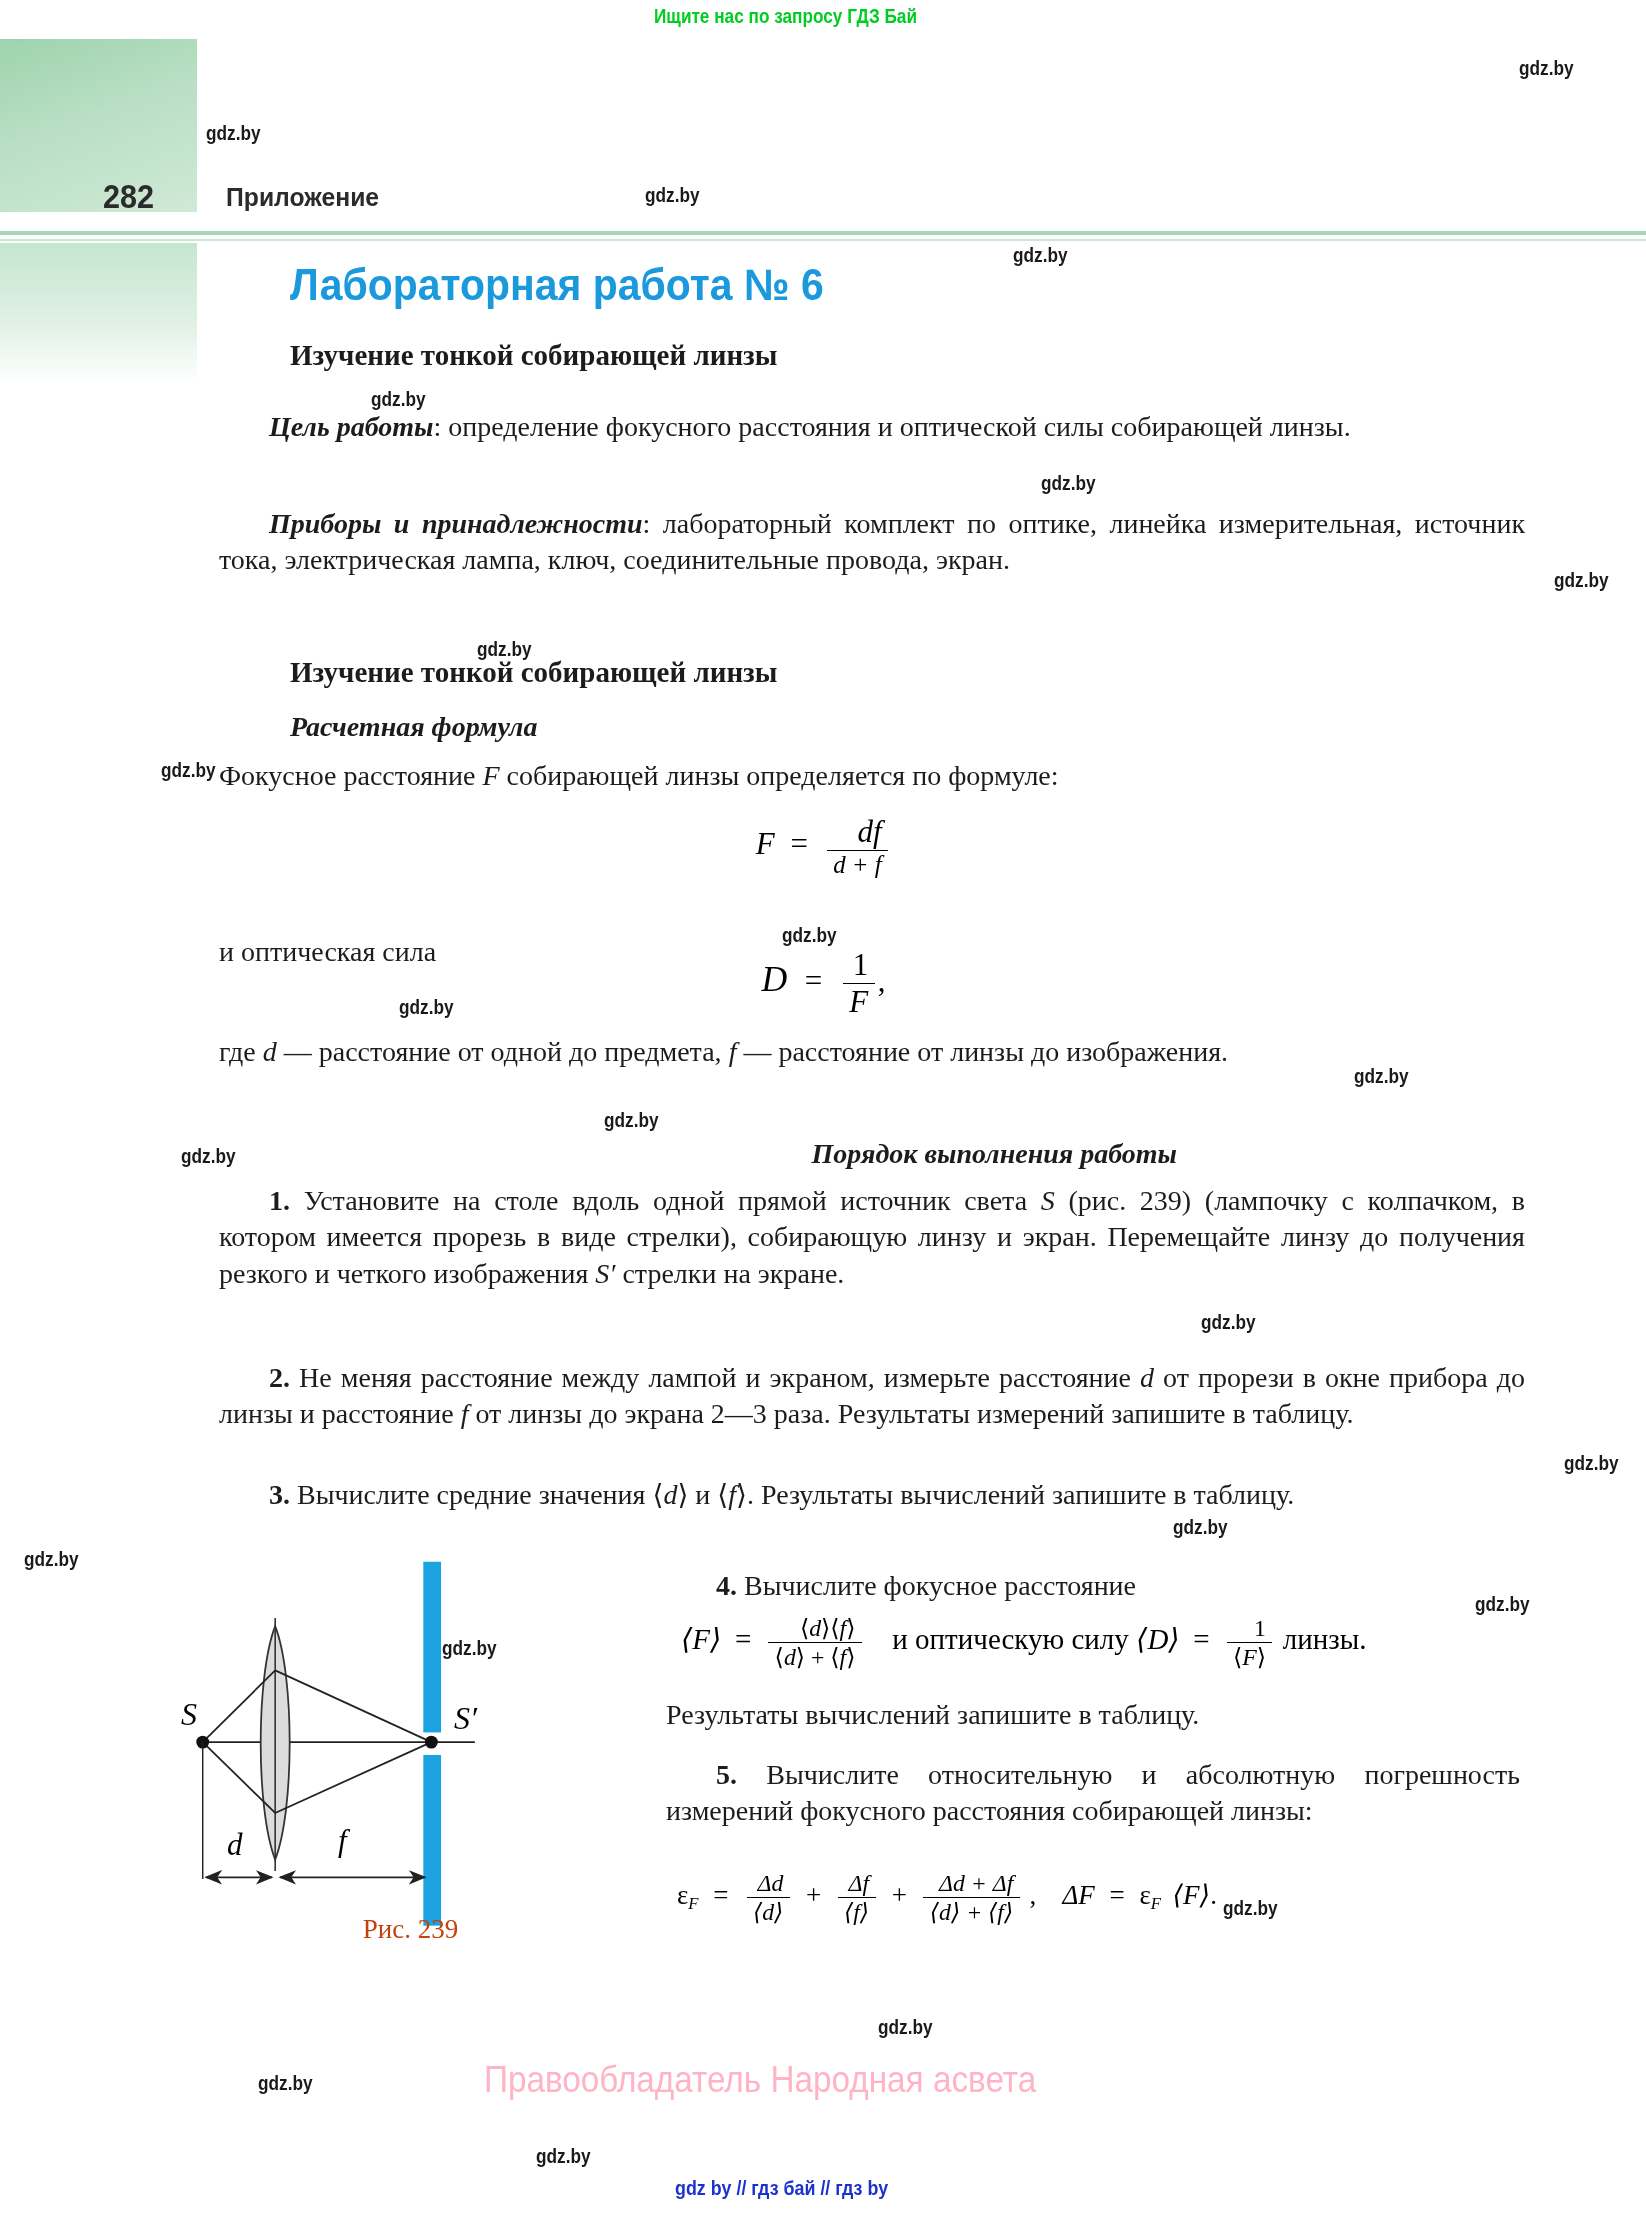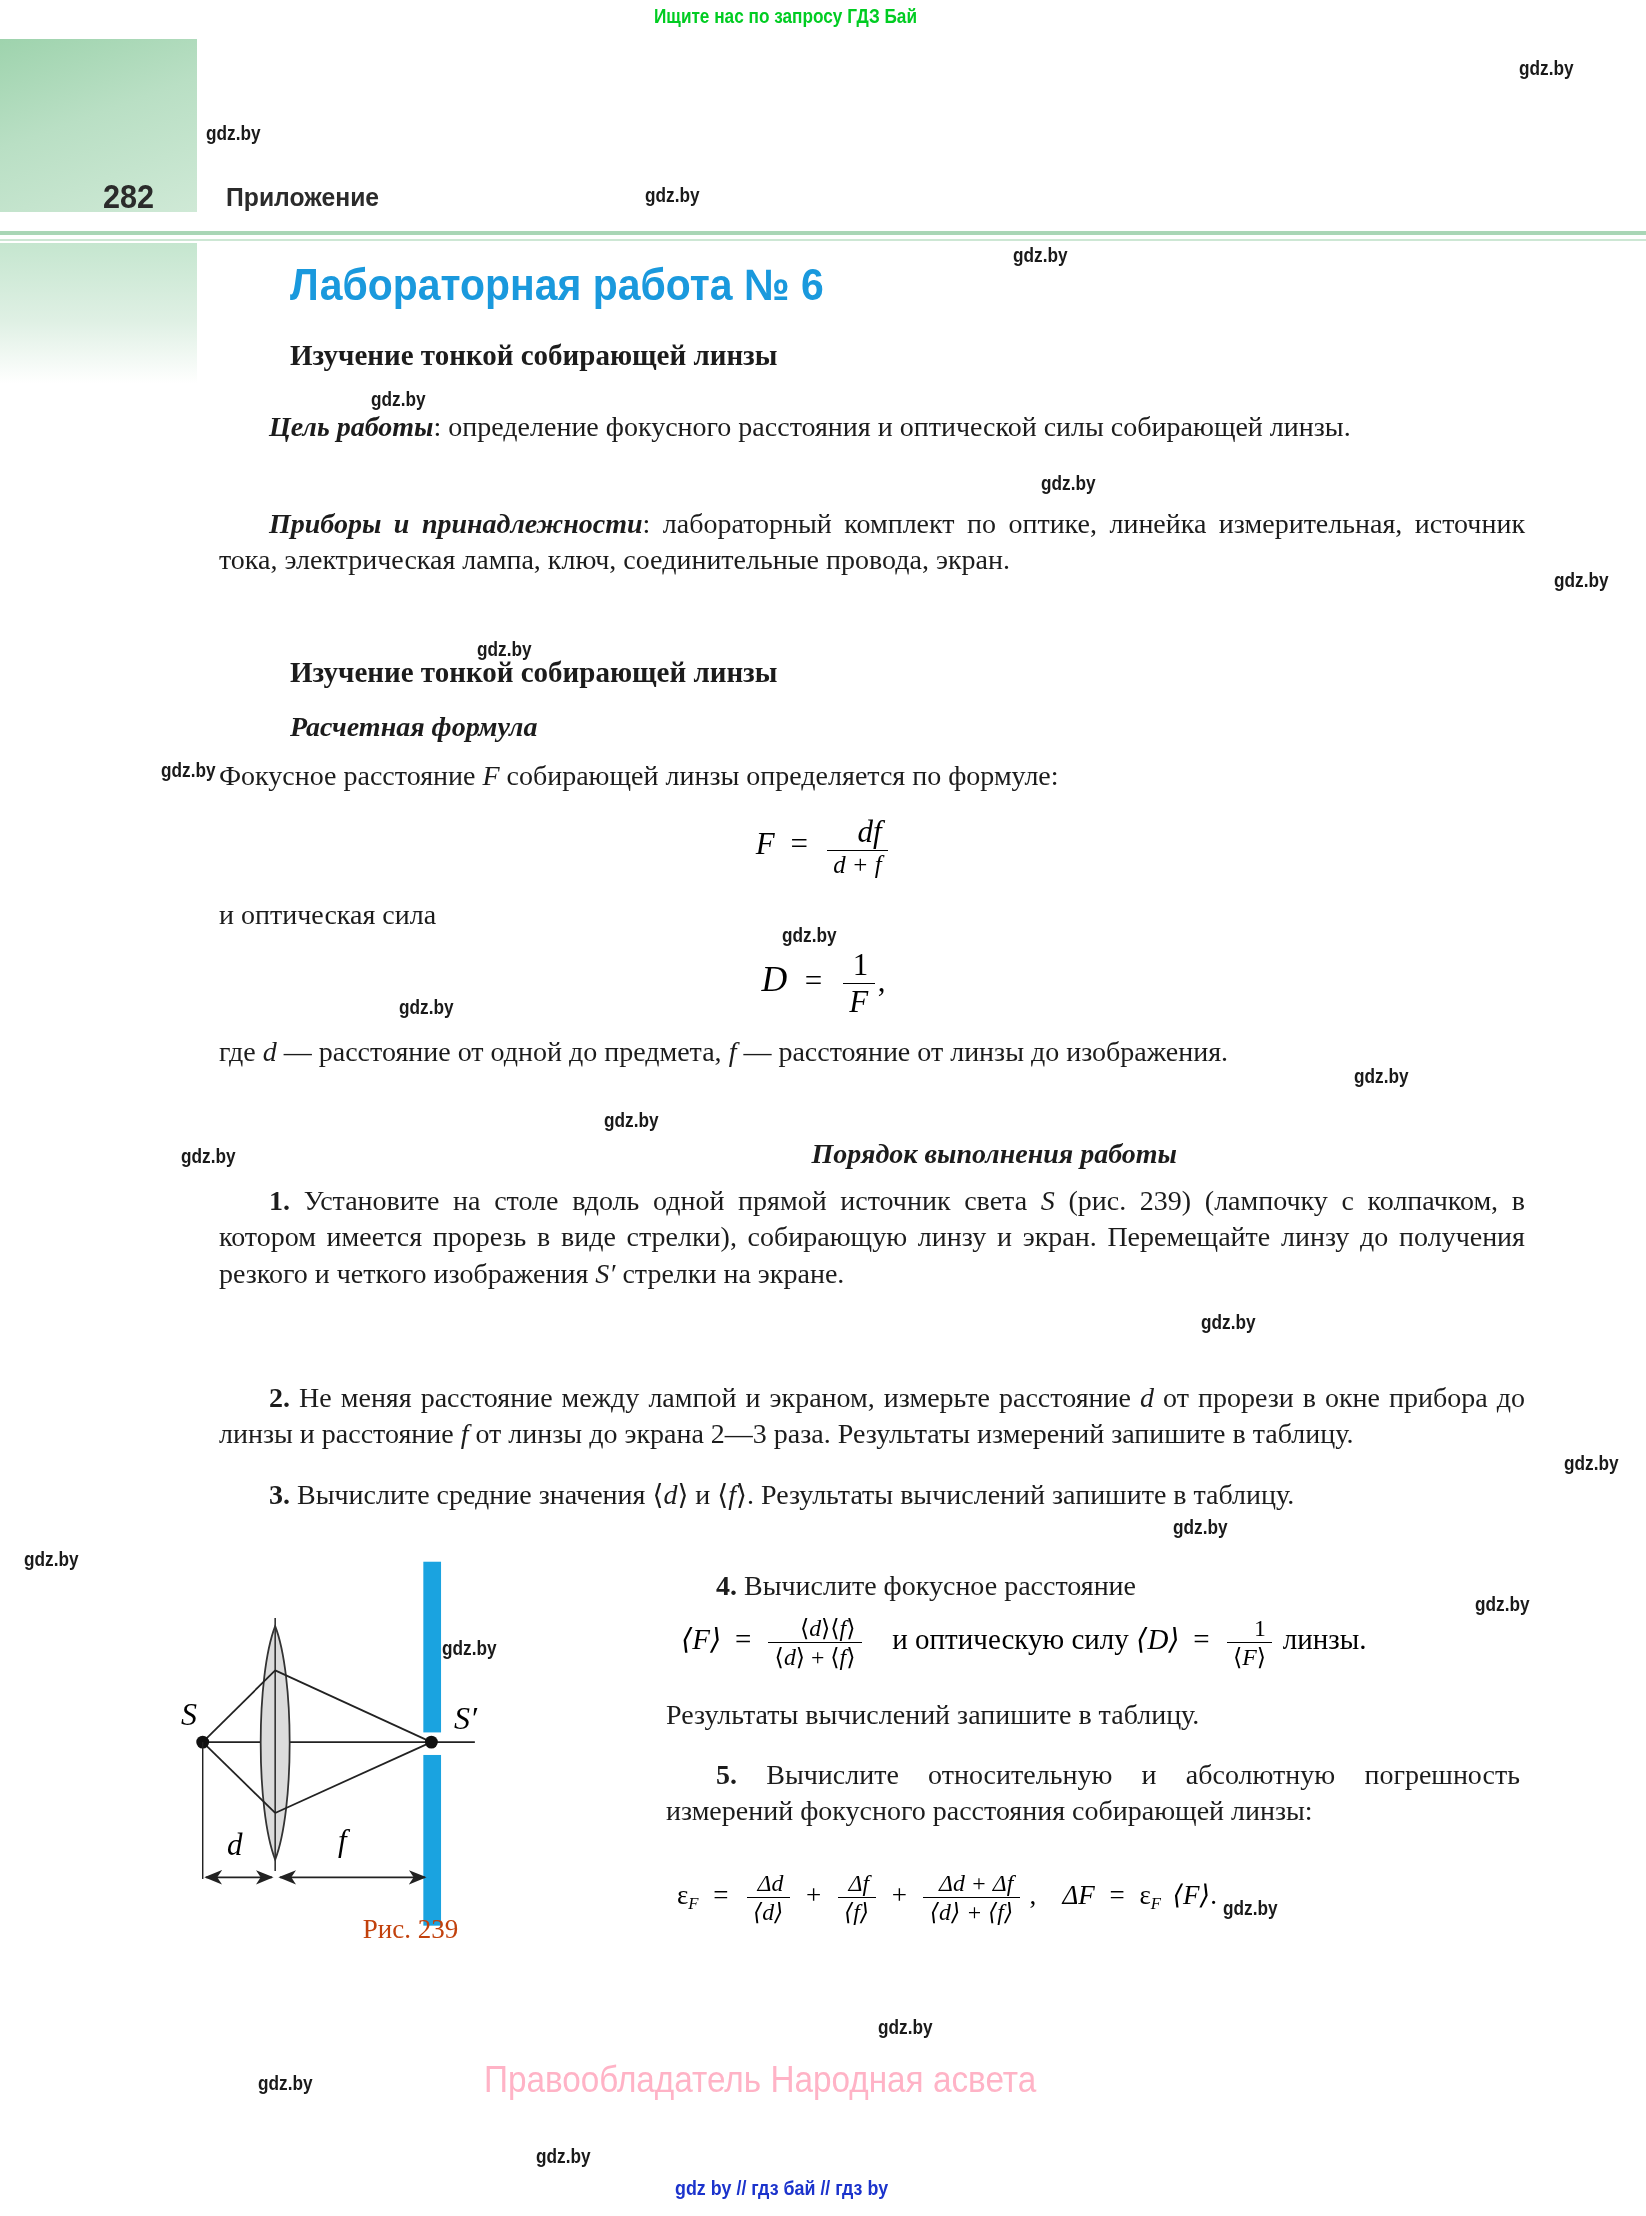--- a/index.html
+++ b/index.html
@@ -153,21 +153,21 @@
 
 <div class="disp" style="left:0;top:814px;width:1647px;">
   <span class="mi">F</span>
   <span style="margin:0 8px;">=</span>
   <span class="frac">
     <span class="num mi">df</span>
     <span class="den mi" style="font-size:.8em;">d + f</span>
   </span>
 </div>
 
-<div class="col nojust" style="top:897px;">и оптическая сила</div>
+<div class="col nojust" style="top:934px;">и оптическая сила</div>
 
 <div class="disp" style="left:0;top:947px;width:1647px;">
   <span class="mi" style="font-size:1.15em;">D</span>
   <span style="margin:0 9.7px;">=</span>
   <span class="frac">
     <span class="num">1</span>
     <span class="den mi">F</span>
   </span><span>,</span>
 </div>
 
@@ -176,21 +176,21 @@
 </div>
 
 <div class="col" style="top:1136px;left:290px;width:887px;text-align:right;">
   <span class="it-bold">Порядок выполнения работы</span>
 </div>
 
 <div class="col" style="top:1183px;">
   <span class="ind"></span><b>1.</b><span> Установите на столе вдоль одной прямой источник света </span><span class="mi">S</span><span> (рис. 239) (лампочку с колпачком, в котором имеется прорезь в виде стрелки), собирающую линзу и экран. Перемещайте линзу до получения резкого и четкого изображения </span><span class="mi">S′</span><span> стрелки на экране.</span>
 </div>
 
-<div class="col" style="top:1360px;margin-top:20px;">
+<div class="col" style="top:1360px;">
   <span class="ind"></span><b>2.</b><span>  Не меняя расстояние между лампой и экраном, измерьте расстояние </span><span class="mi">d</span><span> от прорези в окне прибора до линзы и расстояние </span><span class="mi">f</span><span> от линзы до экрана 2—3 раза. Результаты измерений запишите в таблицу.</span>
 </div>
 
 <div class="col" style="top:1477px;">
   <span class="ind"></span><b>3.</b><span> Вычислите средние значения ⟨</span><span class="mi">d</span><span>⟩ и ⟨</span><span class="mi">f</span><span>⟩. Результаты вычислений запишите в таблицу.</span>
 </div>
 
 <div class="fig">
   <svg width="467" height="379" viewBox="0 0 580 470">
 

